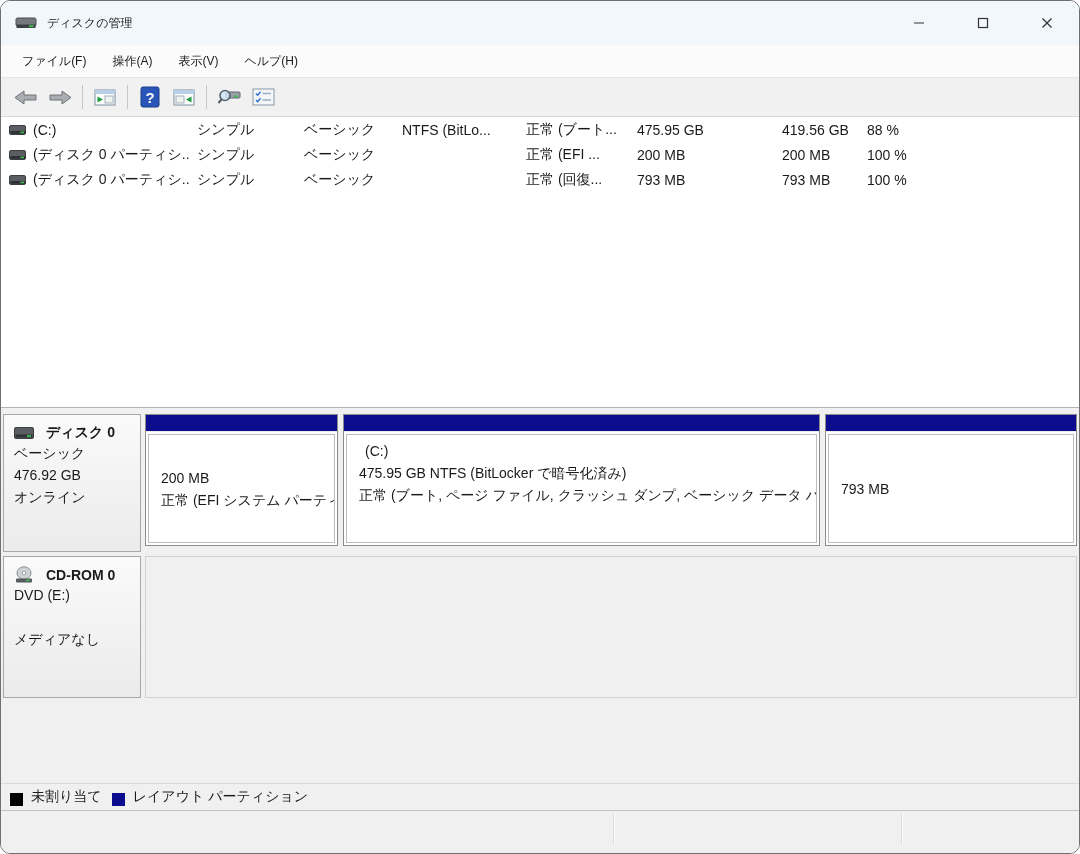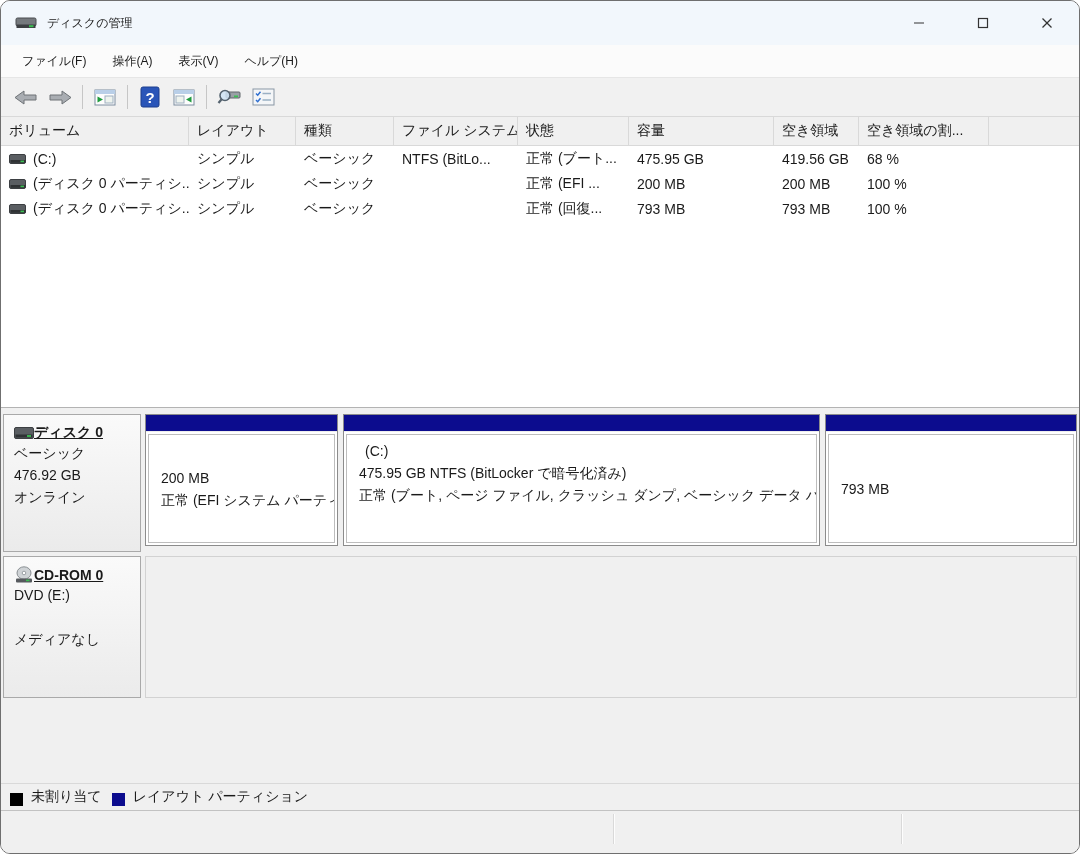--- a/index.html
+++ b/index.html
@@ -31,21 +31,21 @@
   .col-free{width:85px;}     .col-pct{width:130px;}     .col-rest{flex:1;border-right:none;}
   .lv-row{display:flex;height:25px;align-items:center;flex:0 0 auto;}
   .lv-cell{padding-left:8px;box-sizing:border-box;white-space:nowrap;overflow:hidden;display:flex;align-items:center;}
   .vol-cell{gap:7px;}
   
   .graph{flex:1;background:#f0f0f0;border-top:1px solid #b3b3b3;padding:6px 2px 0 2px;box-sizing:border-box;overflow:hidden;}
   .strip{display:flex;margin-bottom:4px;}
   .strip-disk{height:138px;}
   .strip-cd{height:142px;}
   .strip-left{width:138px;flex:0 0 auto;background:linear-gradient(#fafafa,#ebebeb);border:1px solid #a9a9a9;box-sizing:border-box;padding:9px 10px 0 10px;}
-  .dtitle{display:flex;gap:0;align-items:center;font-weight:bold;white-space:nowrap;text-decoration:underline;}
+  .dtitle{display:flex;gap:12px;align-items:center;font-weight:bold;white-space:nowrap;}
   .dline{line-height:22px;white-space:nowrap;}
   .parts{flex:1;display:flex;padding-left:4px;gap:5px;}
   .part{border:1px solid #8c8c8c;background:#fff;display:flex;flex-direction:column;box-sizing:border-box;height:132px;}
   .part-top{height:16px;flex:0 0 auto;border-bottom:1px solid #ededed;}
   .part-body{flex:1;margin:2px;border:1px solid #bdbdbd;padding:5px 12px;overflow:hidden;white-space:nowrap;display:flex;flex-direction:column;}
   .part-efi{width:193px;flex:0 0 auto;}
   .part-c{width:477px;flex:0 0 auto;}
   .part-rec{flex:1;}
   .center-lines{justify-content:center;}
   .pline{line-height:22px;}
@@ -163,50 +163,39 @@
           <path d="M4 5.5 l1.7 1.7 L8.5 3.8" stroke="#2f6fd0" stroke-width="1.5" fill="none"></path>
           <line x1="10.5" y1="5.5" x2="19" y2="5.5" stroke="#9ab0c4" stroke-width="1.3"></line>
           <path d="M4 12 l1.7 1.7 L8.5 10.3" stroke="#2f6fd0" stroke-width="1.5" fill="none"></path>
           <line x1="10.5" y1="12" x2="19" y2="12" stroke="#9ab0c4" stroke-width="1.3"></line>
         </svg>
       </span>
     </button>
   </div>
 
   <div class="listview">
-    <div class="lv-header">
-      <div class="lv-h col-volume">ボリューム</div>
-      <div class="lv-h col-layout">レイアウト</div>
-      <div class="lv-h col-type">種類</div>
-      <div class="lv-h col-fs">ファイル システム</div>
-      <div class="lv-h col-status">状態</div>
-      <div class="lv-h col-cap">容量</div>
-      <div class="lv-h col-free">空き領域</div>
-      <div class="lv-h col-pct">空き領域の割...</div>
-      <div class="lv-h col-rest"></div>
-    </div>
 
     <div class="lv-row">
       <div class="lv-cell vol-cell col-volume">
         <span style="display:flex;">
           <svg width="17" height="10" viewBox="0 0 17 10">
               <rect x="0.5" y="0.5" width="16" height="9" rx="1.5" fill="#5a5e62" stroke="#3c3f42"></rect>
               <rect x="1.5" y="6" width="15" height="2.8" fill="#2f3234"></rect>
               <rect x="11.5" y="6.6" width="3.5" height="1.6" fill="#3bbf52"></rect>
             </svg>
         </span>
         <span>(C:)</span>
       </div>
       <div class="lv-cell col-layout">シンプル</div>
       <div class="lv-cell col-type">ベーシック</div>
       <div class="lv-cell col-fs">NTFS (BitLo...</div>
       <div class="lv-cell col-status">正常 (ブート...</div>
       <div class="lv-cell col-cap">475.95 GB</div>
       <div class="lv-cell col-free">419.56 GB</div>
-      <div class="lv-cell col-pct">68 %</div>
+      <div class="lv-cell col-pct">88 %</div>
     </div>
 
     <div class="lv-row">
       <div class="lv-cell vol-cell col-volume">
         <span style="display:flex;">
           <svg width="17" height="10" viewBox="0 0 17 10">
               <rect x="0.5" y="0.5" width="16" height="9" rx="1.5" fill="#5a5e62" stroke="#3c3f42"></rect>
               <rect x="1.5" y="6" width="15" height="2.8" fill="#2f3234"></rect>
               <rect x="11.5" y="6.6" width="3.5" height="1.6" fill="#3bbf52"></rect>
             </svg>

